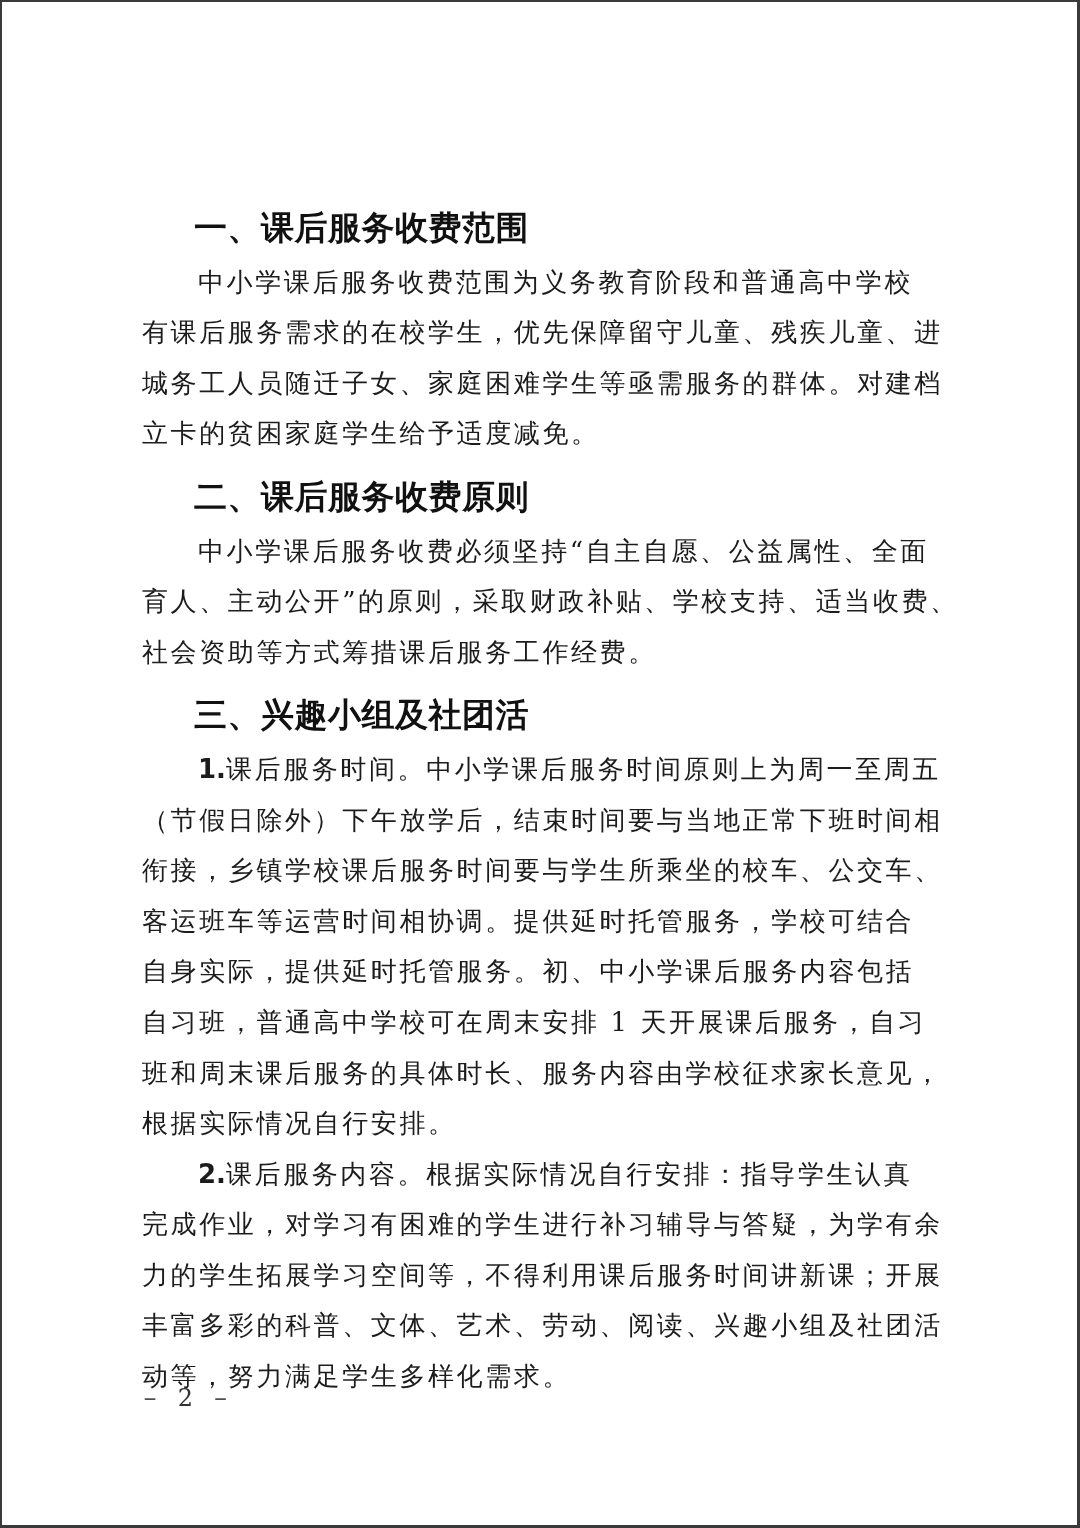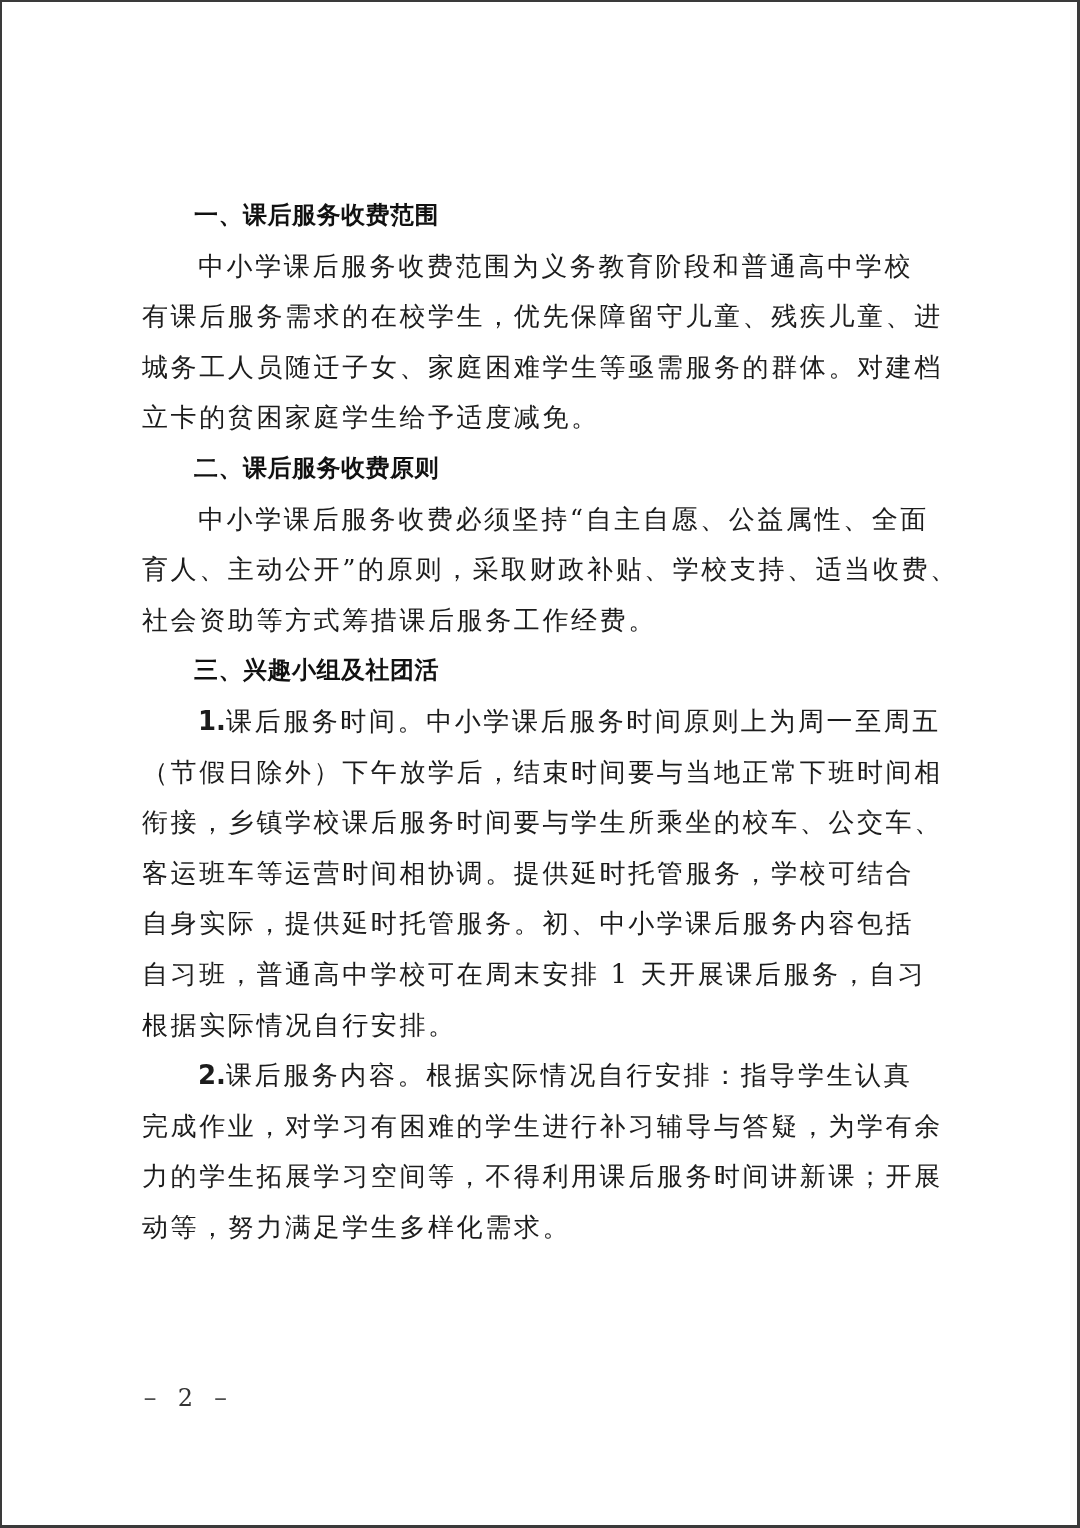--- a/index.html
+++ b/index.html
@@ -28,26 +28,27 @@
     .line {
       display: block;
       height: 50.6px;
       line-height: 50.6px;
       font-size: 26px;
       white-space: nowrap;
       font-family: "DejaVu Serif", "Liberation Serif", serif;
       letter-spacing: 2.6px;
     }
     .heading {
-      font-family: Liberation Sans, sans-serif;
+      font-family: Liberation Mono, monospace;
       font-weight: bold;
-      font-size: 24px;
+      font-size: 33px;
       letter-spacing: 0.5px;
       padding-left: 52px;
       color: #111;
+      margin-top: 16px;
     }
     .indent {
       padding-left: 56px;
     }
     .num {
       font-family: "DejaVu Sans", "Liberation Sans", sans-serif;
       font-weight: bold;
       letter-spacing: 0;
     }
     .page-number {
@@ -87,25 +88,27 @@
   <div>
     <span class="line heading">三、兴趣小组及社团活</span>
 
     <div>
       <span class="line indent"><span class="num">1.</span><span>课后服务时间。中小学课后服务时间原则上为周一至周五</span></span>
       <span class="line">（节假日除外）下午放学后，结束时间要与当地正常下班时间相</span>
       <span class="line">衔接，乡镇学校课后服务时间要与学生所乘坐的校车、公交车、</span>
       <span class="line">客运班车等运营时间相协调。提供延时托管服务，学校可结合</span>
       <span class="line">自身实际，提供延时托管服务。初、中小学课后服务内容包括</span>
       <span class="line">自习班，普通高中学校可在周末安排 1 天开展课后服务，自习</span>
+      <span class="line">班和周末课后服务的具体时长、服务内容由学校征求家长意见，</span>
       <span class="line">根据实际情况自行安排。</span>
     </div>
 
     <div>
       <span class="line indent"><span class="num">2.</span><span>课后服务内容。根据实际情况自行安排：指导学生认真</span></span>
       <span class="line">完成作业，对学习有困难的学生进行补习辅导与答疑，为学有余</span>
       <span class="line">力的学生拓展学习空间等，不得利用课后服务时间讲新课；开展</span>
+      <span class="line">丰富多彩的科普、文体、艺术、劳动、阅读、兴趣小组及社团活</span>
       <span class="line">动等，努力满足学生多样化需求。</span>
     </div>
   </div>
 </div>
 
 <div class="page-number">－ 2 －</div>
 
 </body></html>

